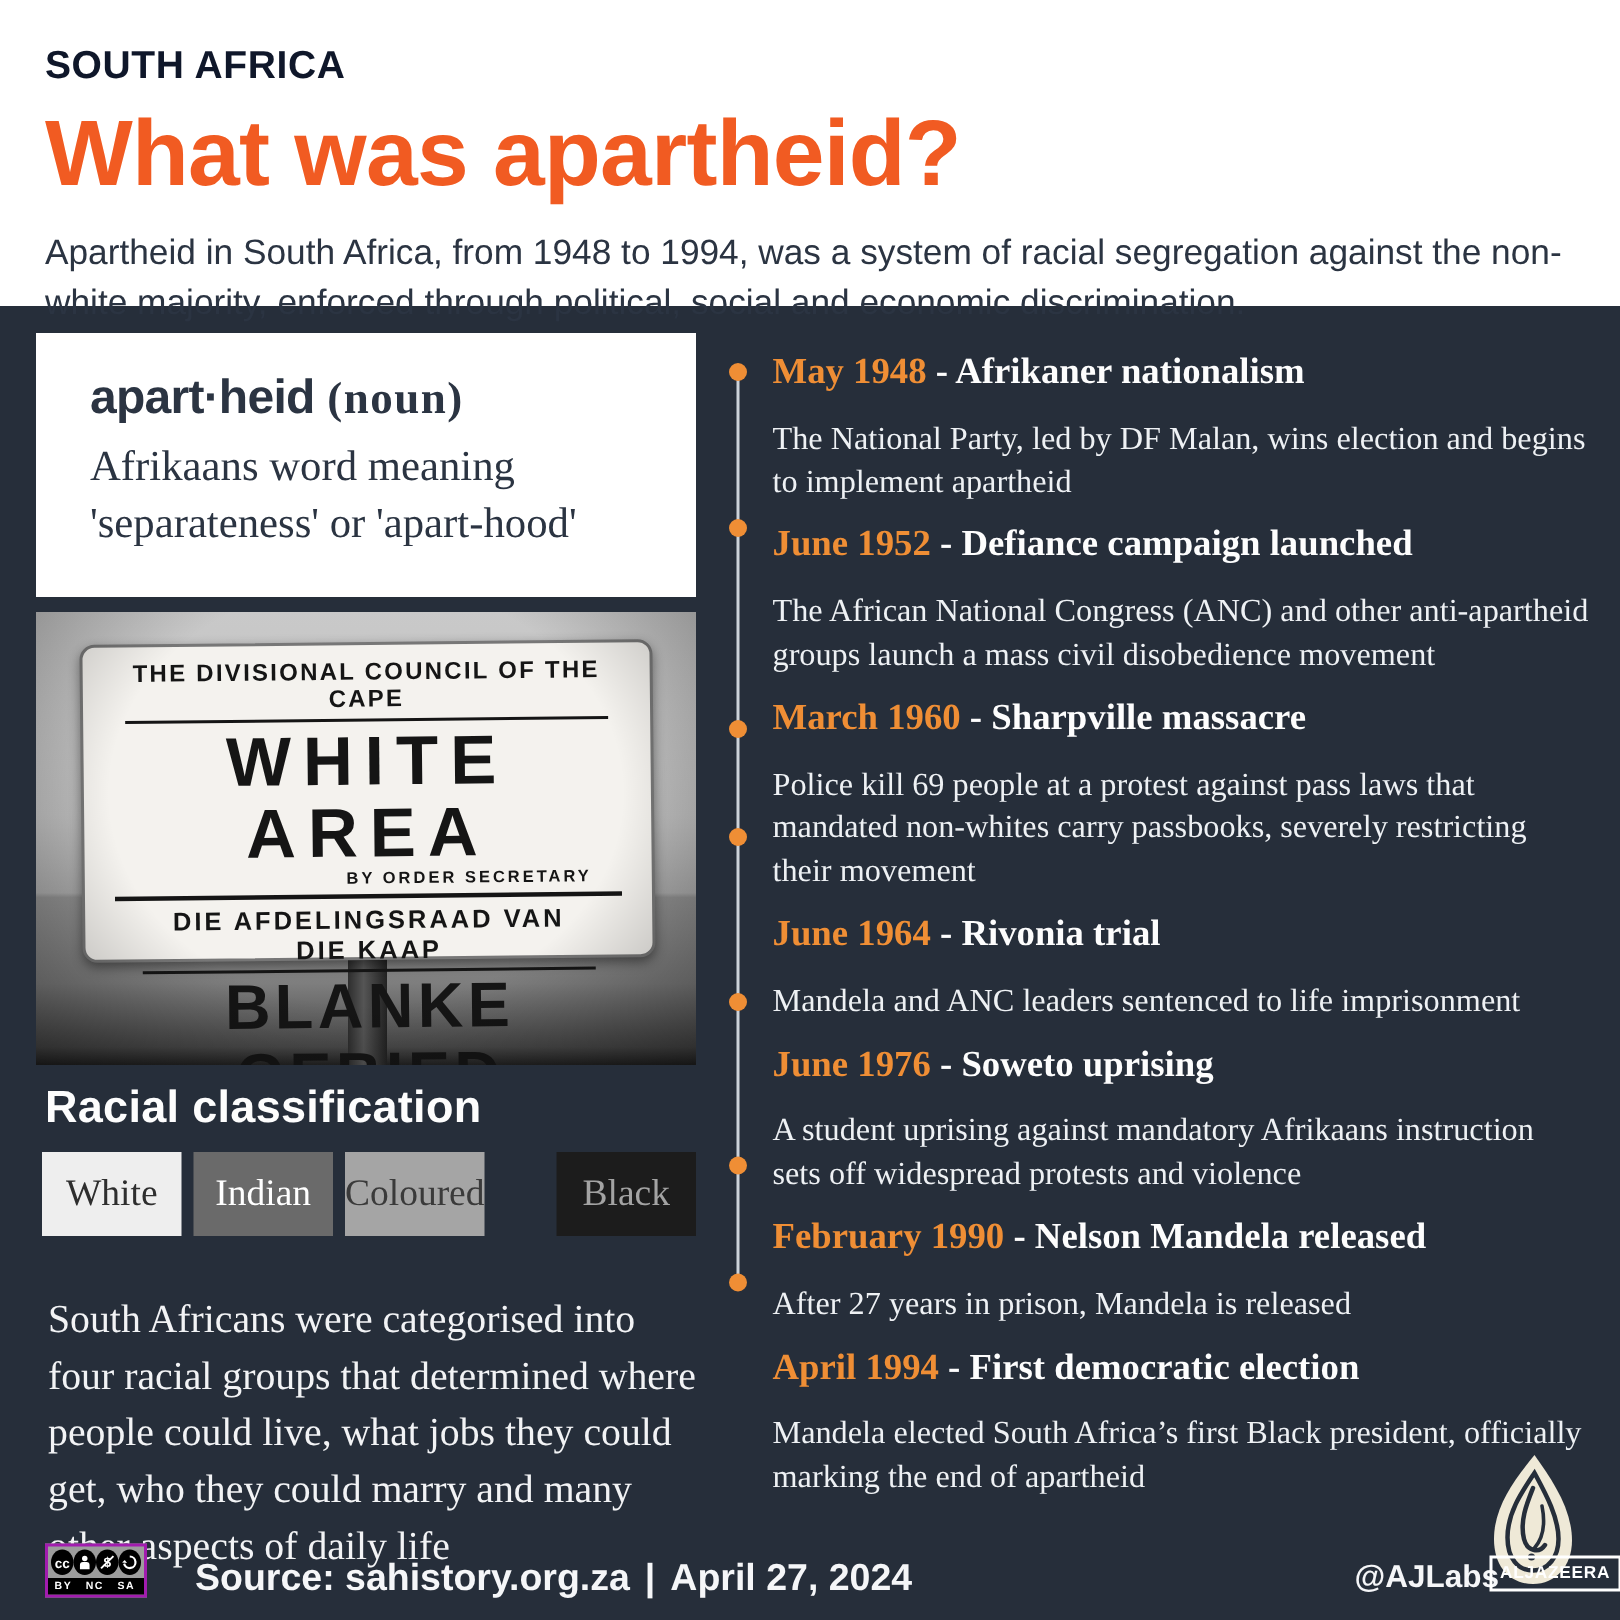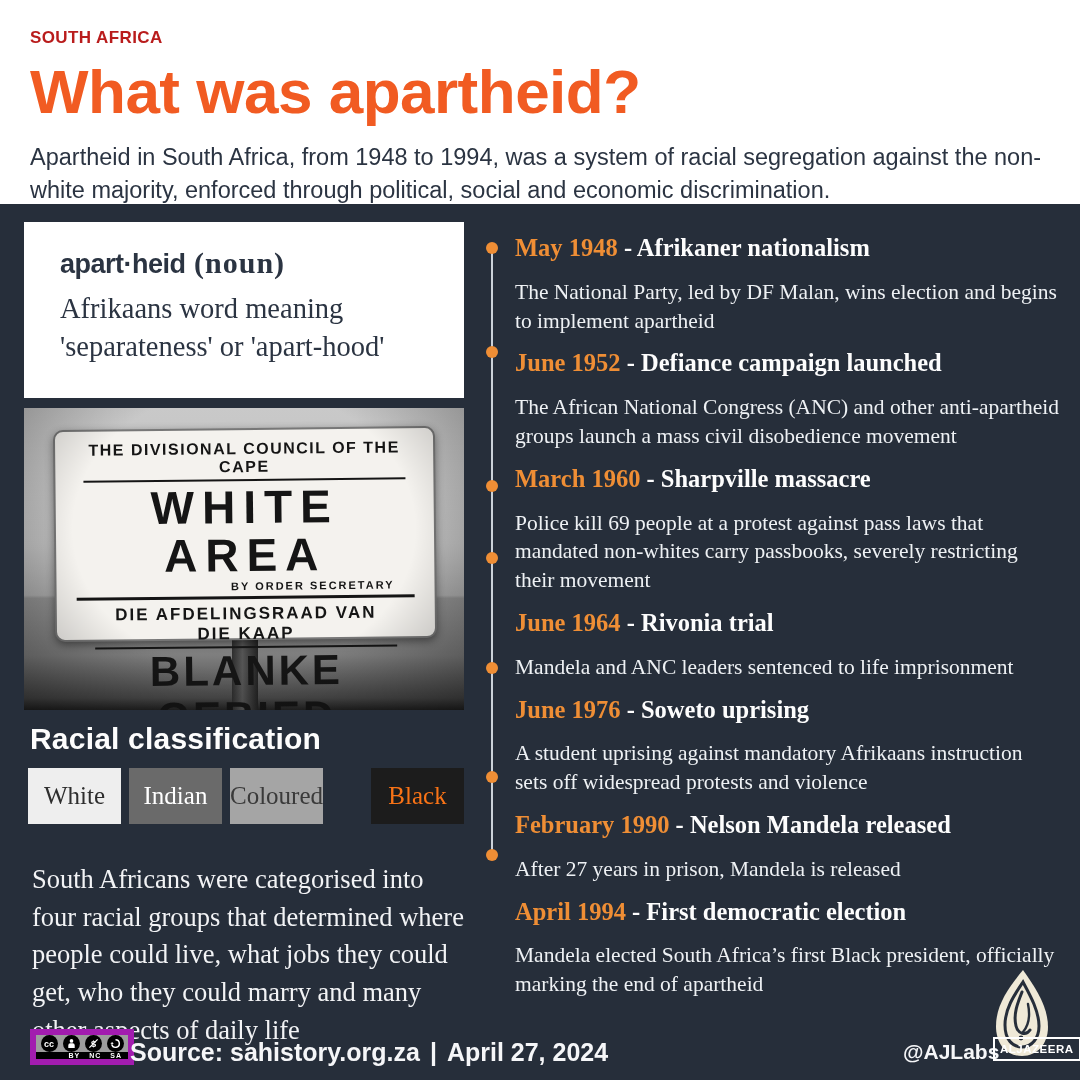--- a/index.html
+++ b/index.html
@@ -2,27 +2,27 @@
 <html><head>
 <meta charset="utf-8">
 <style>
   * { margin:0; padding:0; box-sizing:border-box; }
   html,body { width:1080px; height:1080px; }
   body { font-family:"Liberation Sans", sans-serif; background:#262e3a; overflow:hidden; }
   .page { position:relative; width:1080px; height:1080px; background:#262e3a; }
 
   
   .header { position:absolute; top:0; left:0; width:1080px; height:204px; background:#ffffff; padding:28px 30px 0 30px; }
-  .kicker { font-size:17px; font-weight:800; letter-spacing:.4px; color:#b91c1c; }
+  .kicker { font-size:26px; font-weight:800; letter-spacing:.4px; color:#0f172a; }
   .title  { font-size:62px; font-weight:600; color:#f15b22; margin-top:8px; letter-spacing:-.5px; }
   .intro  { font-size:23.5px; font-weight:500; color:#2b3442; margin-top:14px; line-height:1.42; max-width:1020px; }
 
   
   .def-card { position:absolute; left:24px; top:222px; width:440px; height:176px; background:#ffffff; padding:24px 0 0 36px; }
-  .def-term { font-size:27px; font-weight:800; color:#2b3442; letter-spacing:-.5px; }
+  .def-term { font-size:32px; font-weight:800; color:#2b3442; letter-spacing:-.5px; }
   .def-pos  { font-family:"Liberation Serif", serif; font-weight:700; font-size:30px; letter-spacing:1px; }
   .def-meaning { font-family:"Liberation Serif", serif; font-size:28.5px; color:#2b3442; margin-top:10px; line-height:1.32; max-width:390px; }
 
   
   .photo { position:absolute; left:24px; top:408px; width:440px; height:302px;
            background:linear-gradient(180deg,#c9c9c9 0%,#bdbdbd 45%,#a8a8a8 62%,#8f8f8f 63%,#7e7e7e 82%,#4a4a4a 96%,#222 100%);
            overflow:hidden; }
   .photo::after { content:""; position:absolute; inset:0;
            background:radial-gradient(ellipse at 50% 40%, rgba(0,0,0,0) 55%, rgba(0,0,0,.38) 100%); }
   .sign-post { position:absolute; left:208px; top:230px; width:26px; height:72px;
@@ -50,22 +50,22 @@
   .timeline { position:absolute; left:488px; top:225px; width:572px; }
   .rail { position:absolute; left:3px; top:23px; width:2px; height:607px; background:#ccd2d9; }
   .dot { position:absolute; left:-2px; width:12px; height:12px; border-radius:50%; background:#ef8e35; }
   .events { padding-left:27px; padding-top:8px; }
   .event { margin-bottom:13px;font-family:Liberation Serif, serif; }
   .ev-head { font-size:24.5px; font-weight:700; color:#fdfdfd; line-height:1.25; }
   .ev-date { color:#ef8e35; }
   .ev-body { font-size:21.5px; font-weight:400; color:#eef1f4; line-height:1.345; margin-top:14px; max-width:545px; }
 
   
-  .cc-badge { position:absolute; left:30px; top:1029px; width:104px; height:36px; background:#9d9d9d;
-              border:6px solid #a21caf; display:flex; flex-direction:column; }
+  .cc-badge { position:absolute; left:30px; top:1029px; width:68px; height:36px; background:#9d9d9d;
+              border:2px solid #a21caf; display:flex; flex-direction:column; }
   .cc-icons { flex:1; display:flex; align-items:center; justify-content:space-around; padding:0 2px; }
   .cc-circ { width:17px; height:17px; border-radius:50%; background:#000; color:#fff; display:flex;
              align-items:center; justify-content:center; font-size:9px; font-weight:800; }
   .cc-sub { height:11px; background:#000; color:#fff; font-size:7px; font-weight:700;
             display:flex; justify-content:flex-end; gap:9px; padding-right:6px; align-items:center; letter-spacing:1px; }
   .source-line { position:absolute; left:130px; top:1038px; font-size:25px; font-weight:600; color:#f5f6f8; }
   .src-div { margin:0 10px; color:#f5f6f8; }
   .ajlabs { position:absolute; left:903px; top:1040px; font-size:21px; font-weight:700; color:#f5f6f8; }
   .aj-box { position:absolute; left:993px; top:1037px; border:2px solid #fff; color:#fff; font-size:11.5px;
             font-weight:800; padding:4px 5px; letter-spacing:.5px; }
@@ -100,21 +100,21 @@
       <div class="sign-l5">BLANKE GEBIED</div>
 
     </div>
   </div>
 
   <div class="racial-head">Racial classification</div>
   <div class="boxes">
     <div class="box" style="background: rgb(238, 238, 238); color: rgb(46, 46, 46);">White</div>
     <div class="box" style="background: rgb(106, 106, 106); color: rgb(255, 255, 255);">Indian</div>
     <div class="box" style="background: rgb(165, 165, 165); color: rgb(58, 58, 58);">Coloured</div>
-    <div class="box" style="background: rgb(28, 28, 28); color: #f97316; margin-left: 40px;">Black</div>
+    <div class="box" style="background: rgb(28, 28, 28); color: #a3a3a3; margin-left: 40px;">Black</div>
   </div>
   <div class="racial-desc">South Africans were categorised into four racial groups that determined where people could live, what jobs they could get, who they could marry and many other aspects of daily life</div>
 
   <div class="timeline">
     <div class="rail"></div>
     <div class="dot" style="top:17px"></div>
     <div class="dot" style="top:121px"></div>
     <div class="dot" style="top:255px"></div>
     <div class="dot" style="top:327px"></div>
     <div class="dot" style="top:437px"></div>

